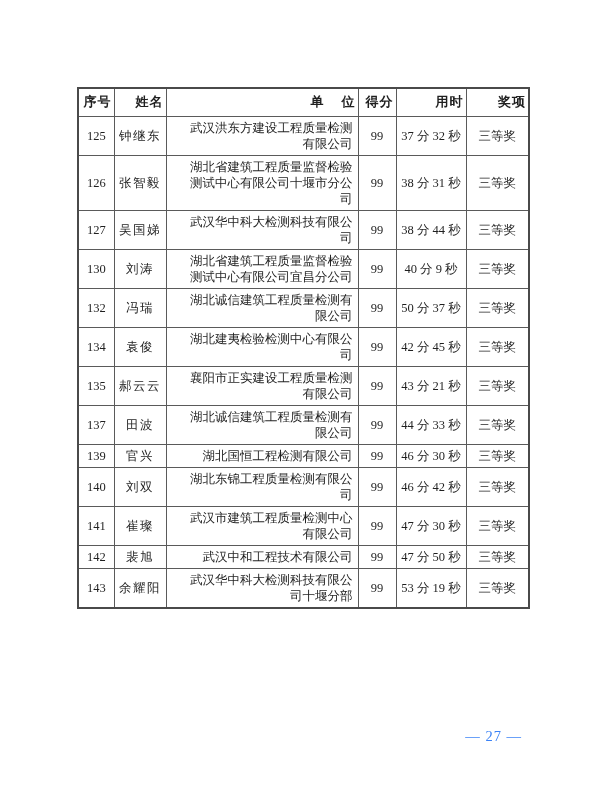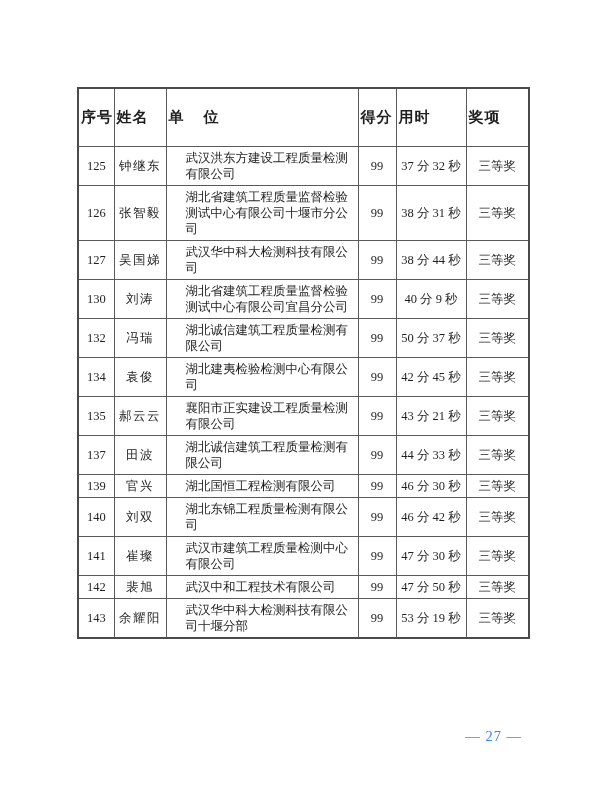--- a/index.html
+++ b/index.html
@@ -23,36 +23,36 @@
   .doc-table th, .doc-table td {
     border: 1px solid #5a5a5a;
     font-size: 12.5px;
     line-height: 1.28;
     padding: 3px 4px;
     vertical-align: middle;
     word-break: break-all;
   }
   .doc-table th {
     font-weight: bold;
-    font-size: 15px;
-    text-align: left;
-    padding: 19px 2px;
+    font-size: 13px;
+    text-align: right;
+    padding: 5px 2px;
     letter-spacing: 1px;
     white-space: pre;
   }
   td.c-no, td.c-score, td.c-time, td.c-award {
     text-align: center;
     white-space: nowrap;
   }
   td.c-name {
     text-align: center;
     letter-spacing: 1.5px;
   }
   td.c-unit {
-    text-align: left;
+    text-align: right;
     padding-left: 19px;
     padding-right: 5px;
   }
   .page-footer {
     position: absolute;
     top: 728px;
     right: 78px;
     font-size: 14.5px;
     color: #3b82f6;
     letter-spacing: 1px;

